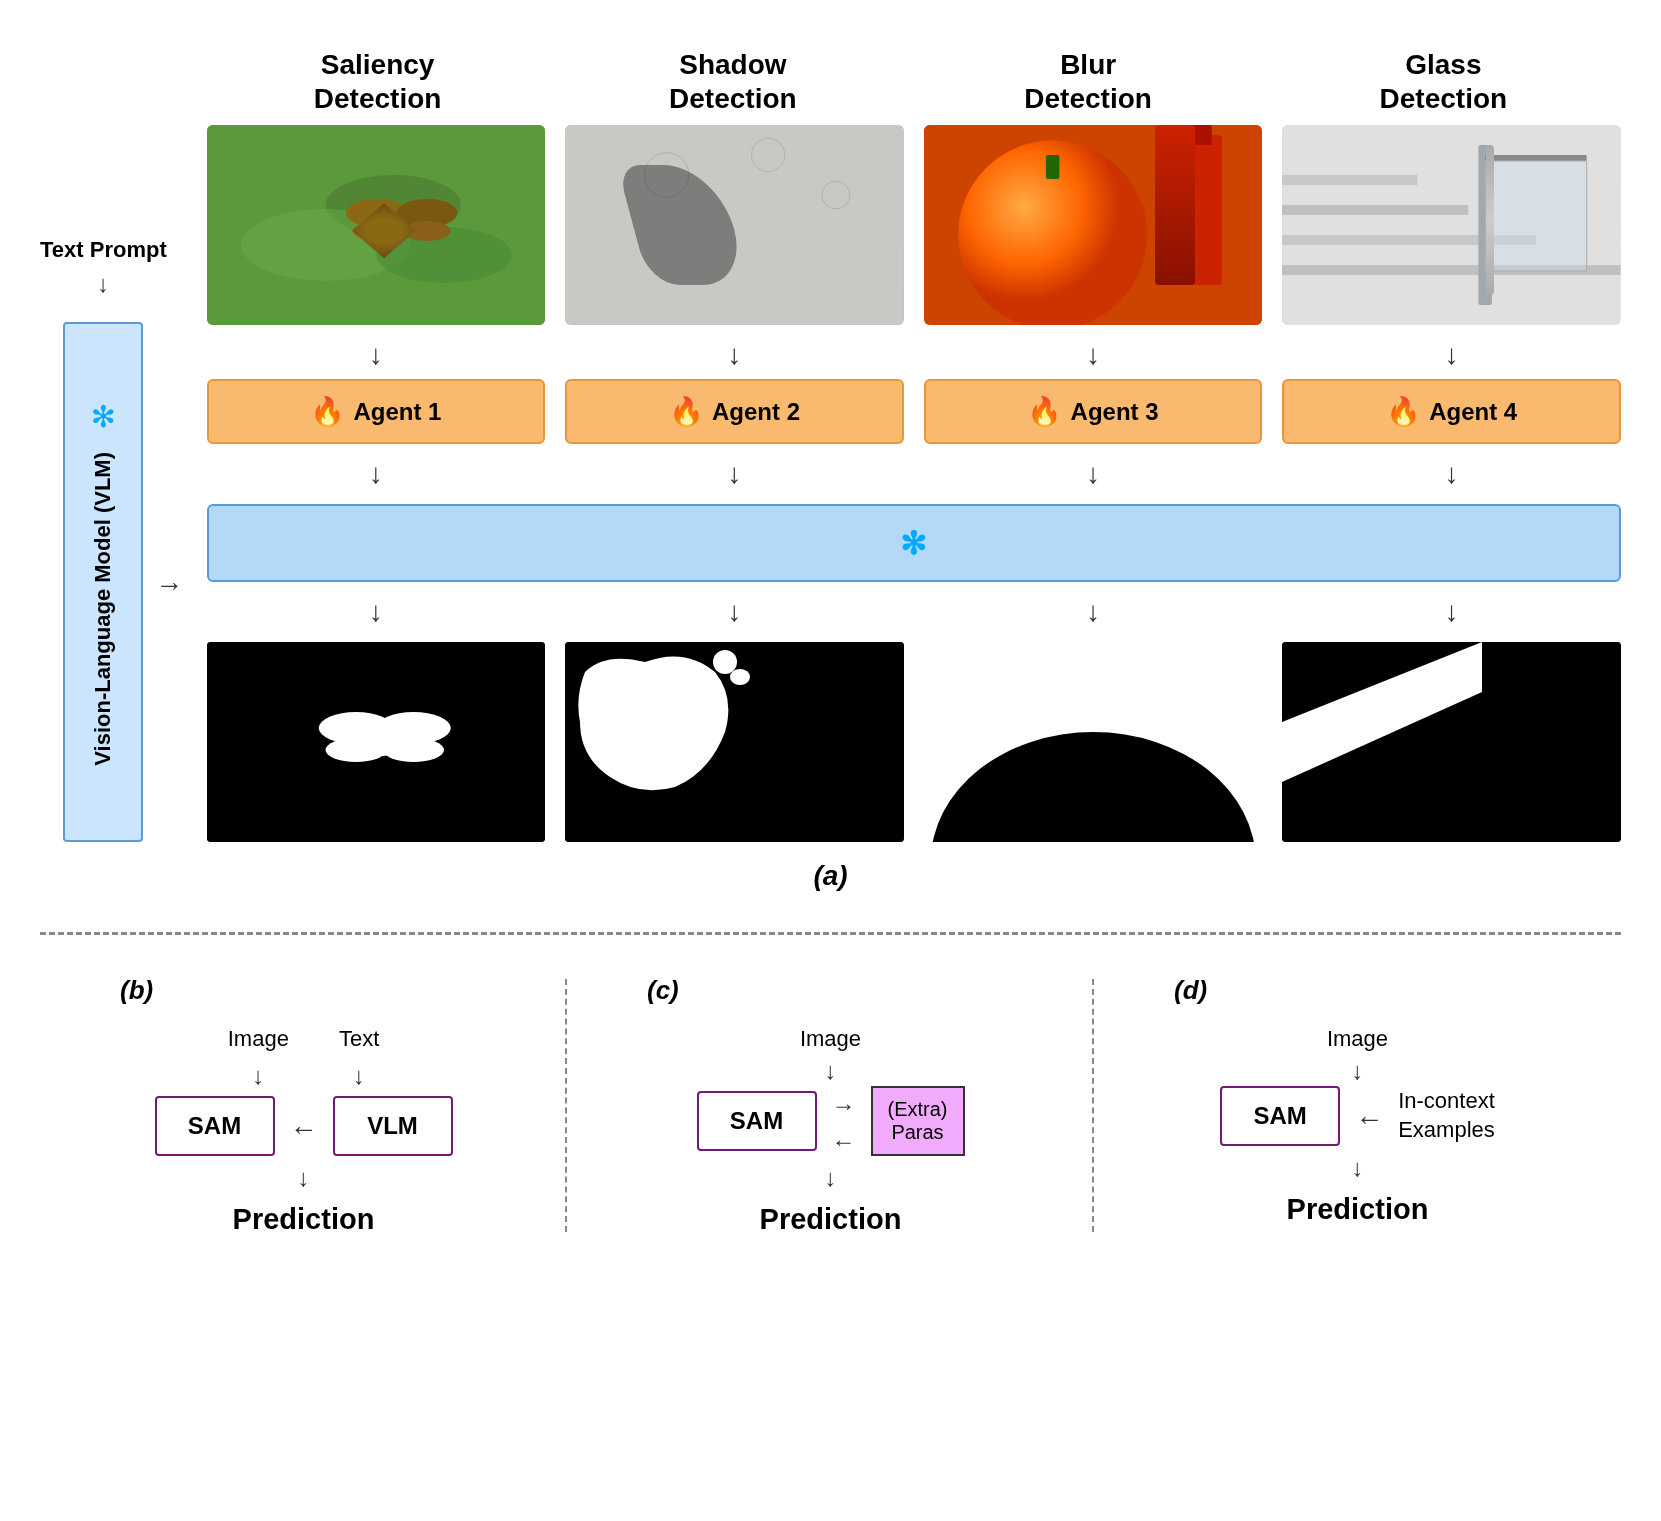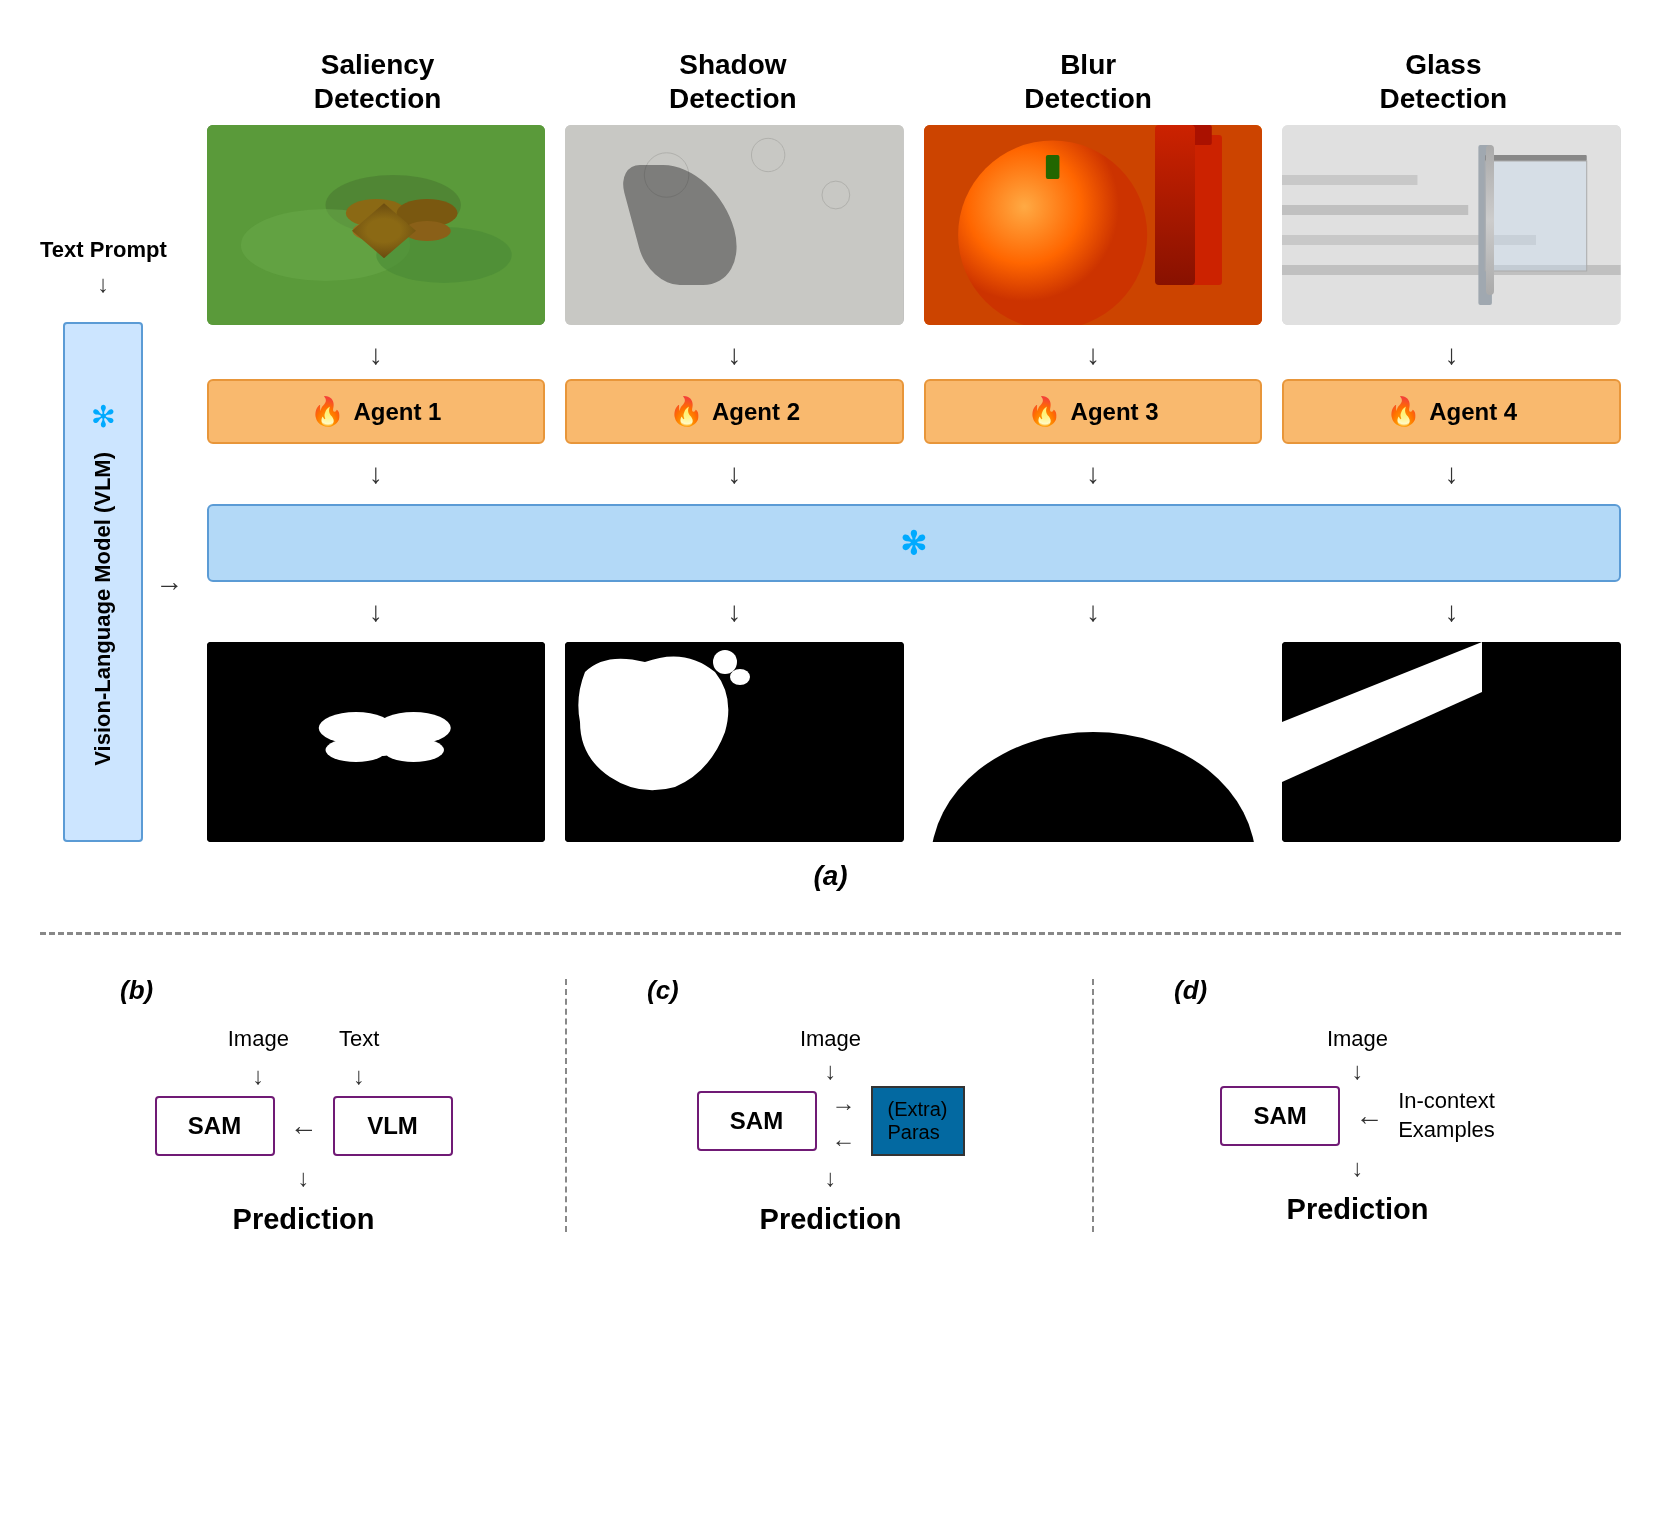--- a/index.html
+++ b/index.html
@@ -396,21 +396,22 @@
     .panel-c-main {
       display: flex;
       align-items: center;
       gap: 15px;
     }
 
     .extra-paras-box {
       border: 2px solid #333;
       padding: 10px 15px;
       font-size: 20px;
-      background: #0369a1;
+      text-align: center;
+      background: #f0abfc;
     }
 
     .arrows-pair {
       display: flex;
       flex-direction: column;
       gap: 8px;
       align-items: center;
     }
 
     

